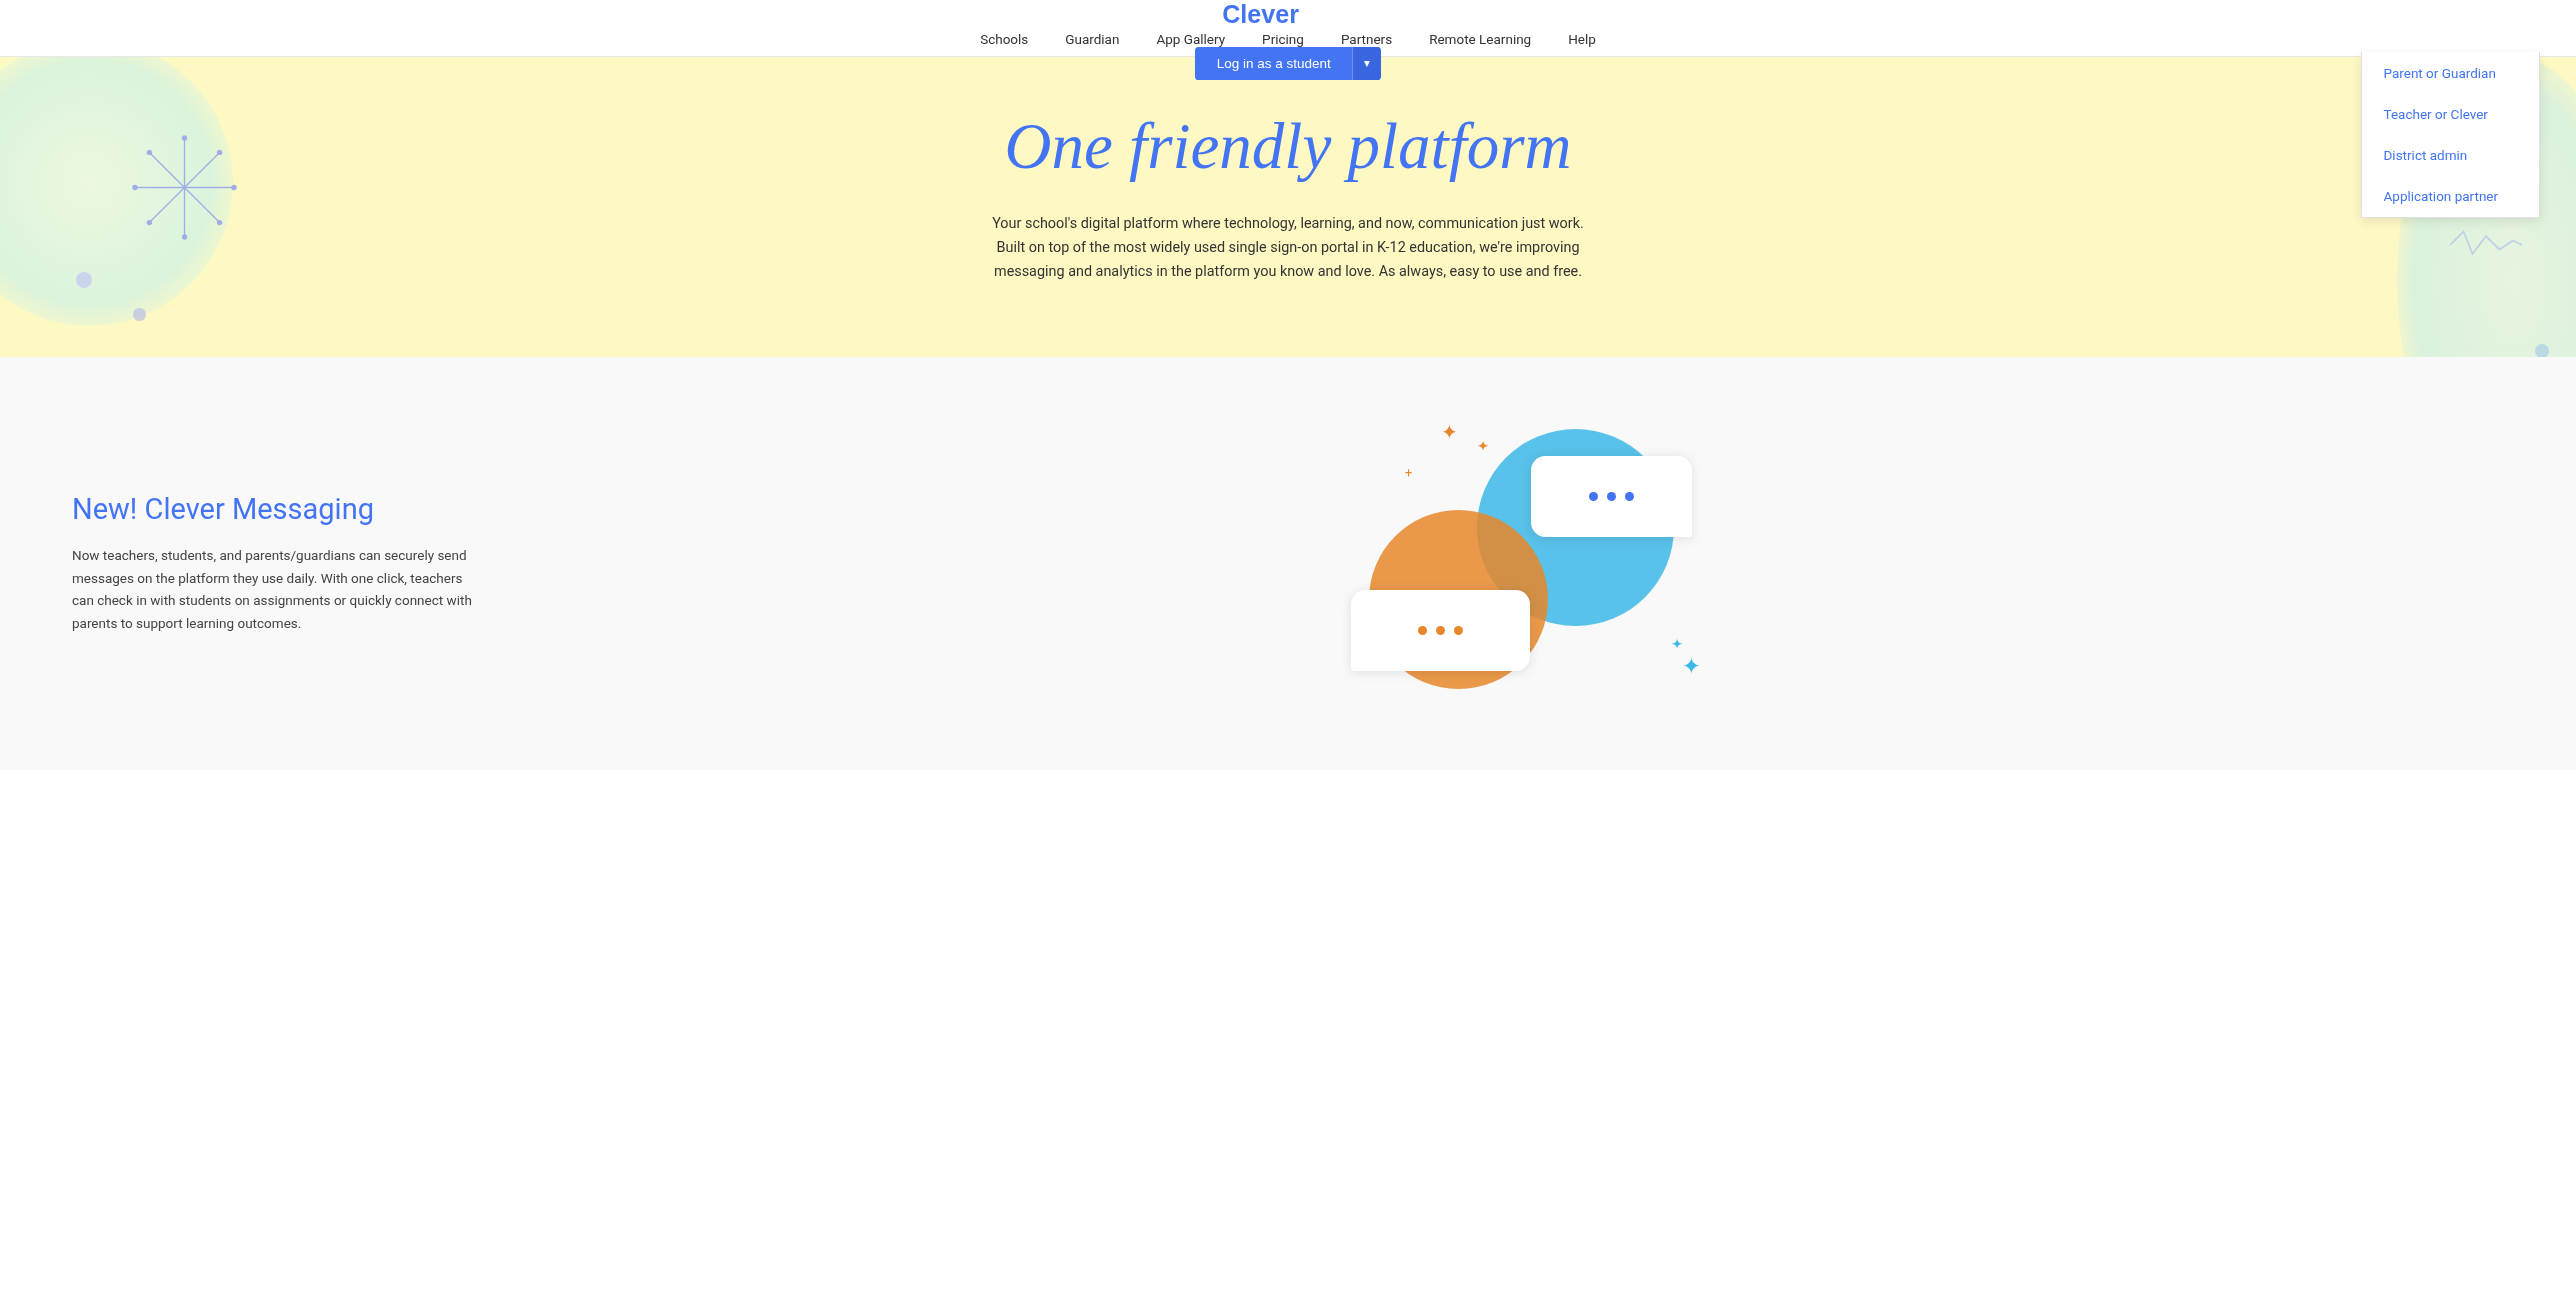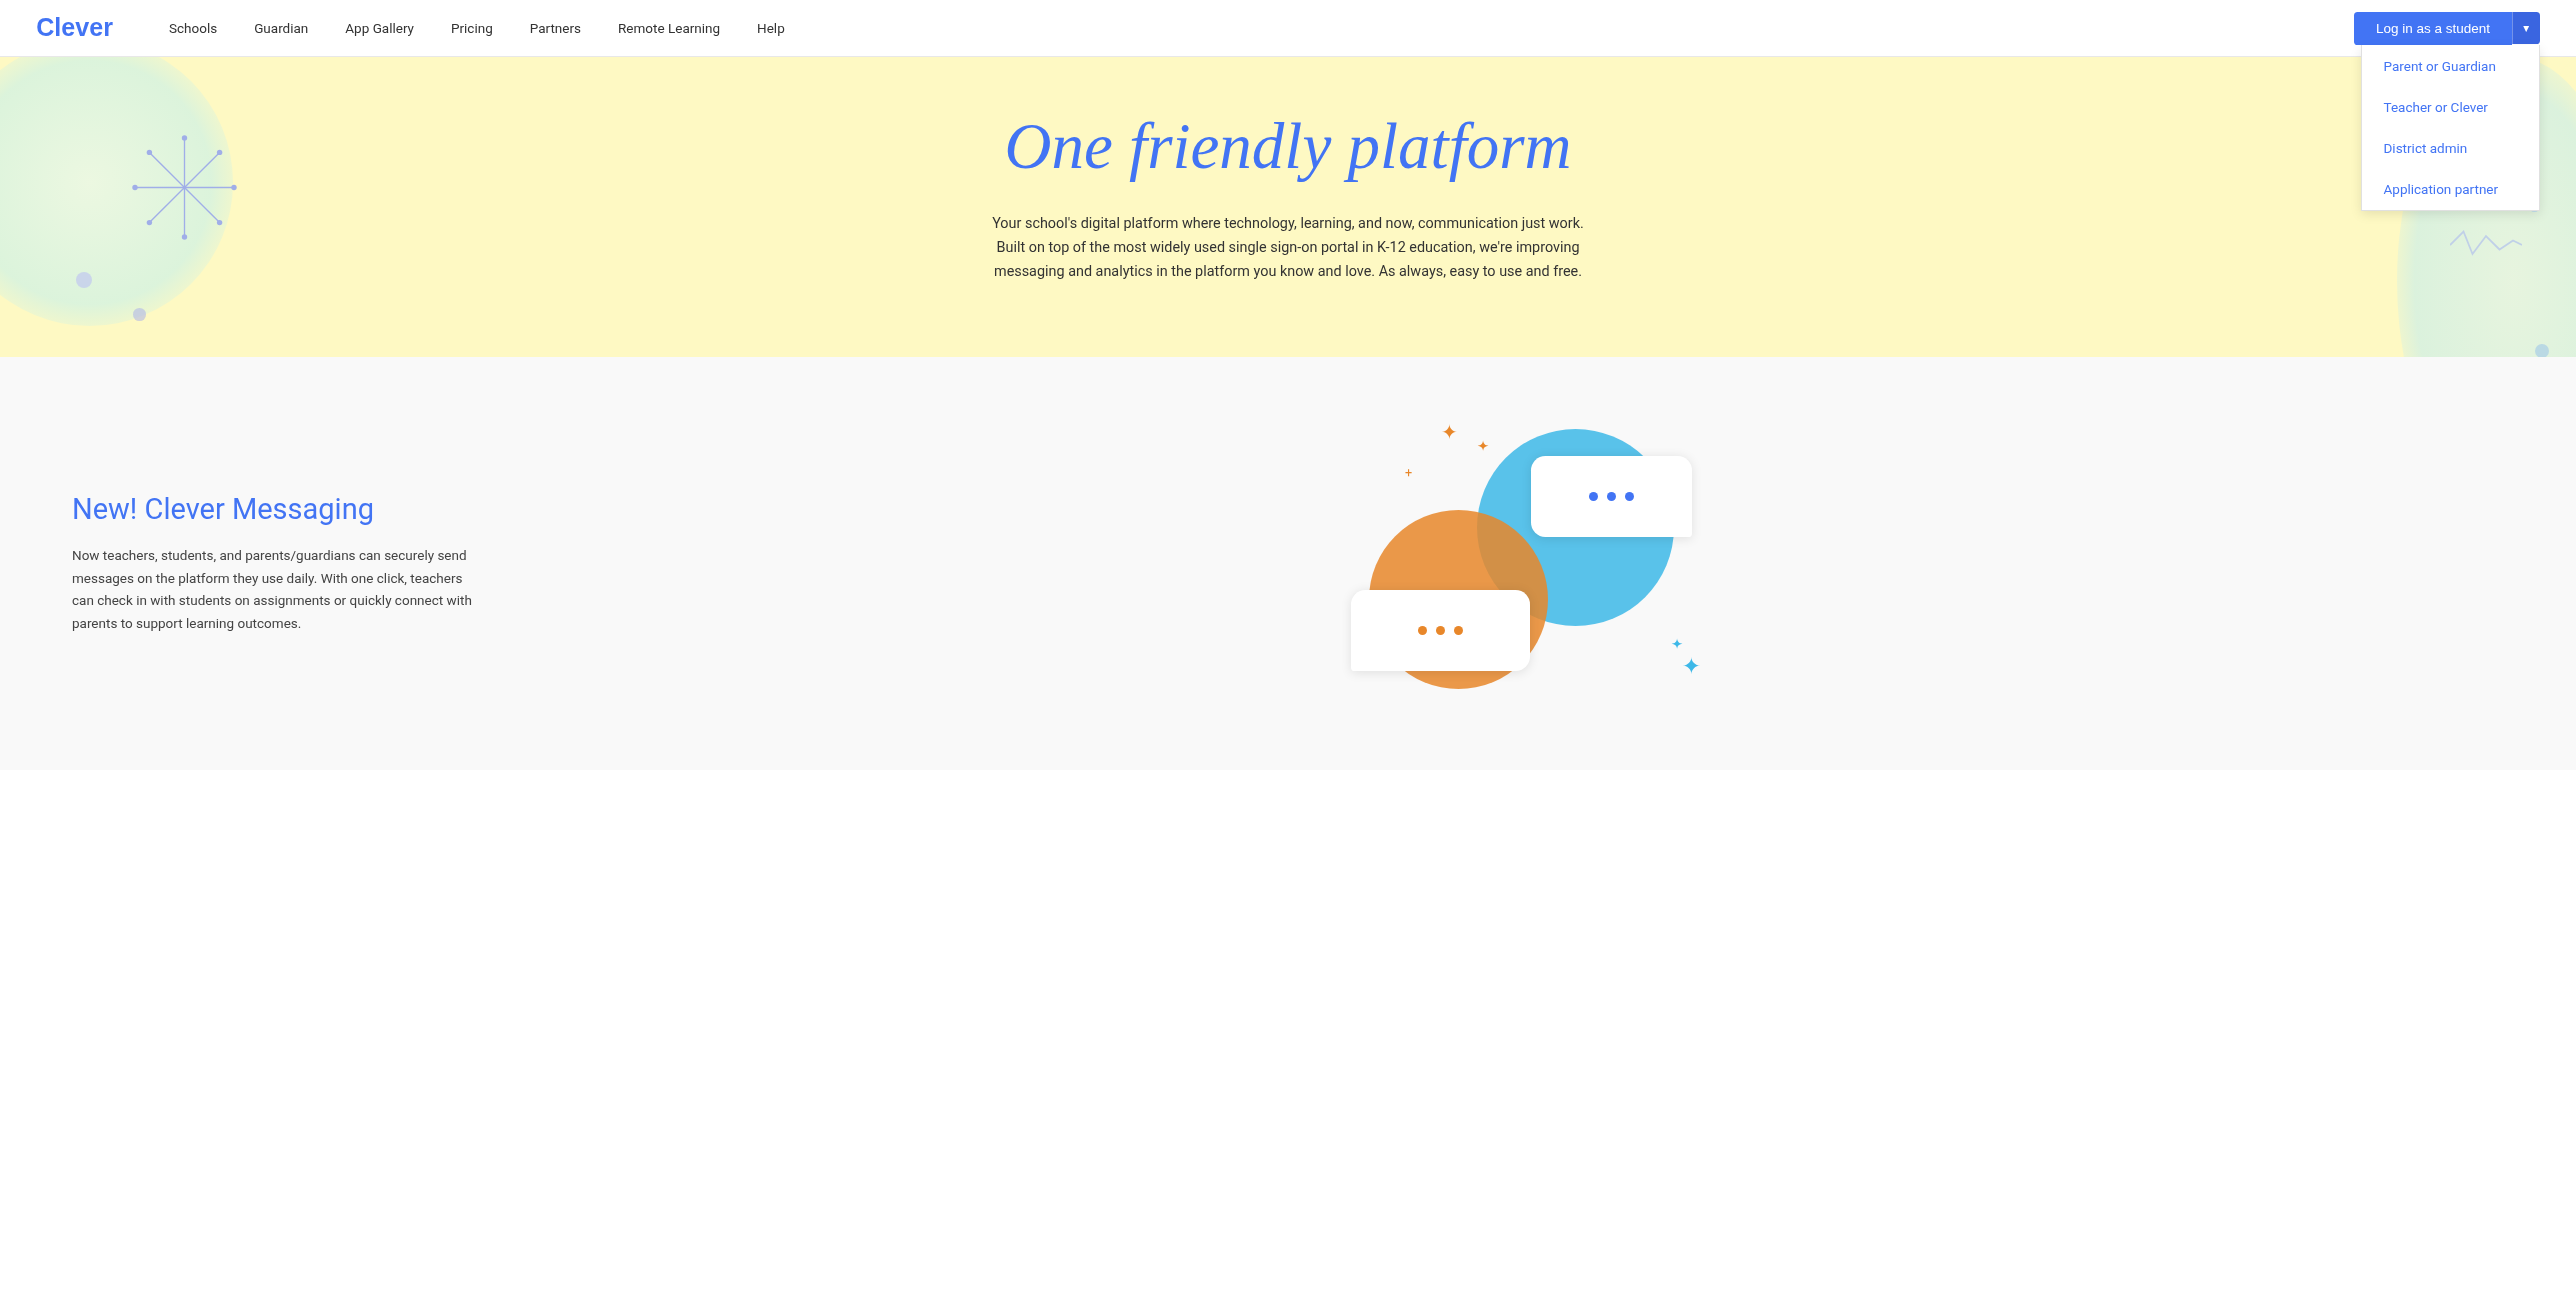--- a/index.html
+++ b/index.html
@@ -8,20 +8,21 @@
     
     .navbar {
       display: flex;
       align-items: center;
       padding: 0 36px;
       height: 57px;
       background: #fff;
       border-bottom: 0.9px solid #e8e8e8;
       position: relative;
       z-index: 100;
+      flex-direction: column;
     }
     .nav-logo {
       margin-right: 43px;
     }
     .nav-logo svg { display: block; }
     .nav-links {
       display: flex;
       gap: 37px;
       flex: 1;
     }
@@ -53,21 +54,21 @@
       font-size: 11.7px;
       cursor: pointer;
       border-radius: 0 3.6px 3.6px 0;
       border-left: 0.9px solid rgba(255,255,255,0.3);
       height: 100%;
     }
 
     
     .dropdown-menu {
       position: absolute;
-      top: 45px;
+      top: 52px;
       right: 36px;
       background: #fff;
       border: 0.9px solid #e0e0e0;
       border-top: none;
       box-shadow: 0 3.6px 10.8px rgba(0,0,0,0.1);
       min-width: 179px;
       z-index: 200;
     }
     .dropdown-item {
       display: block;

